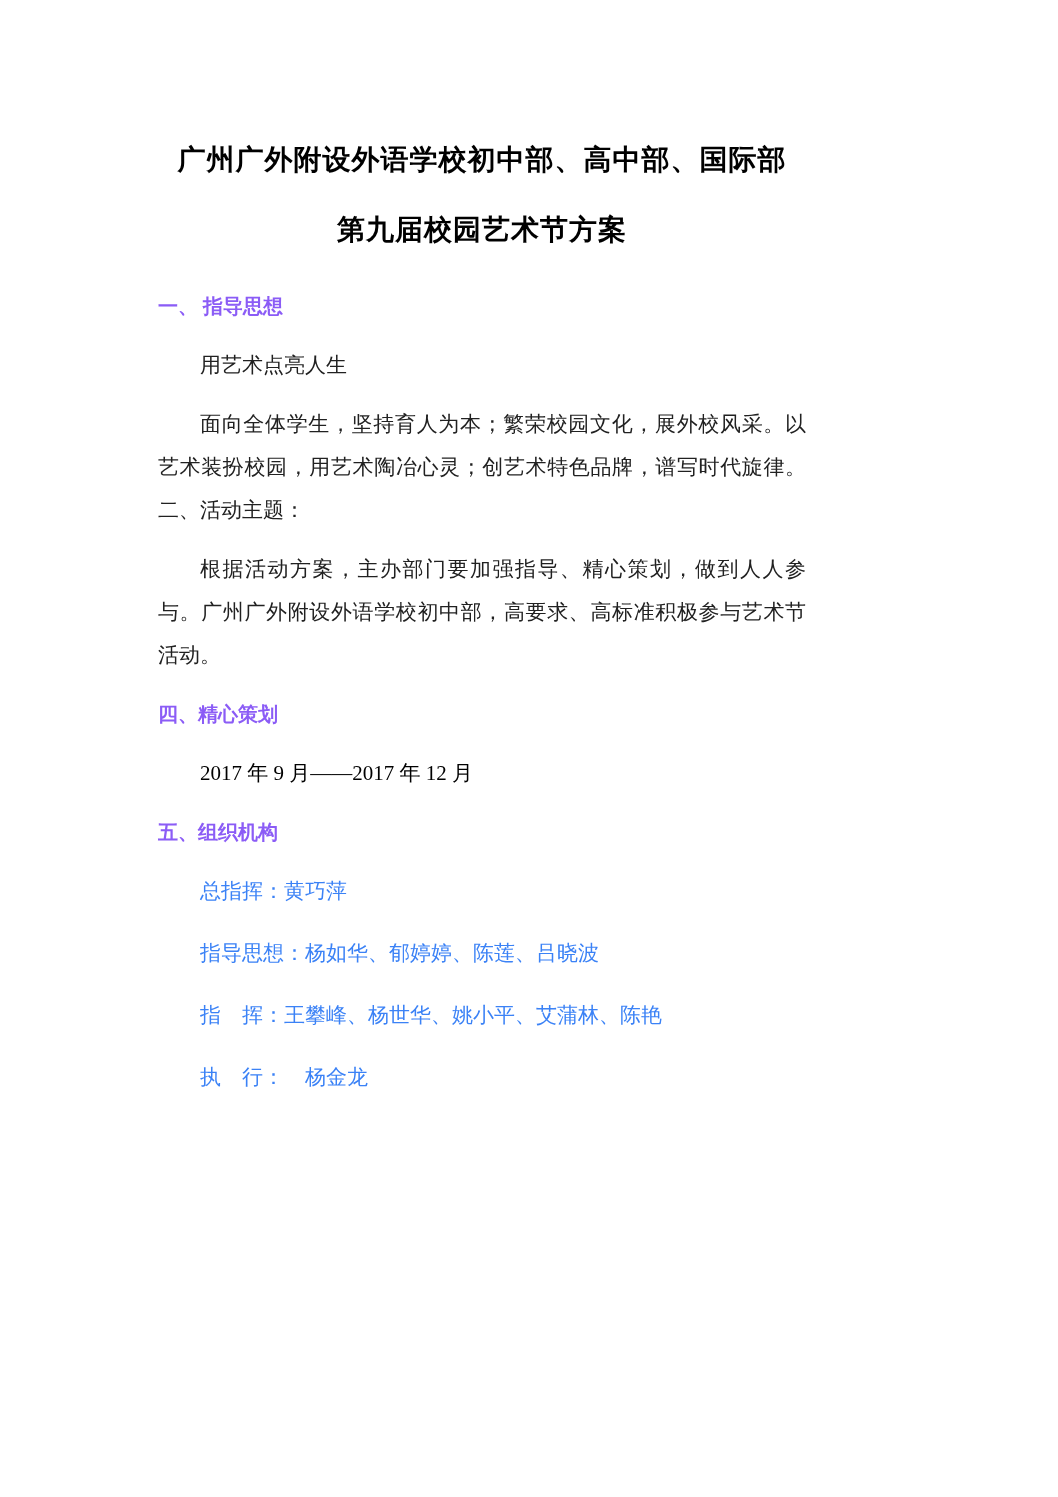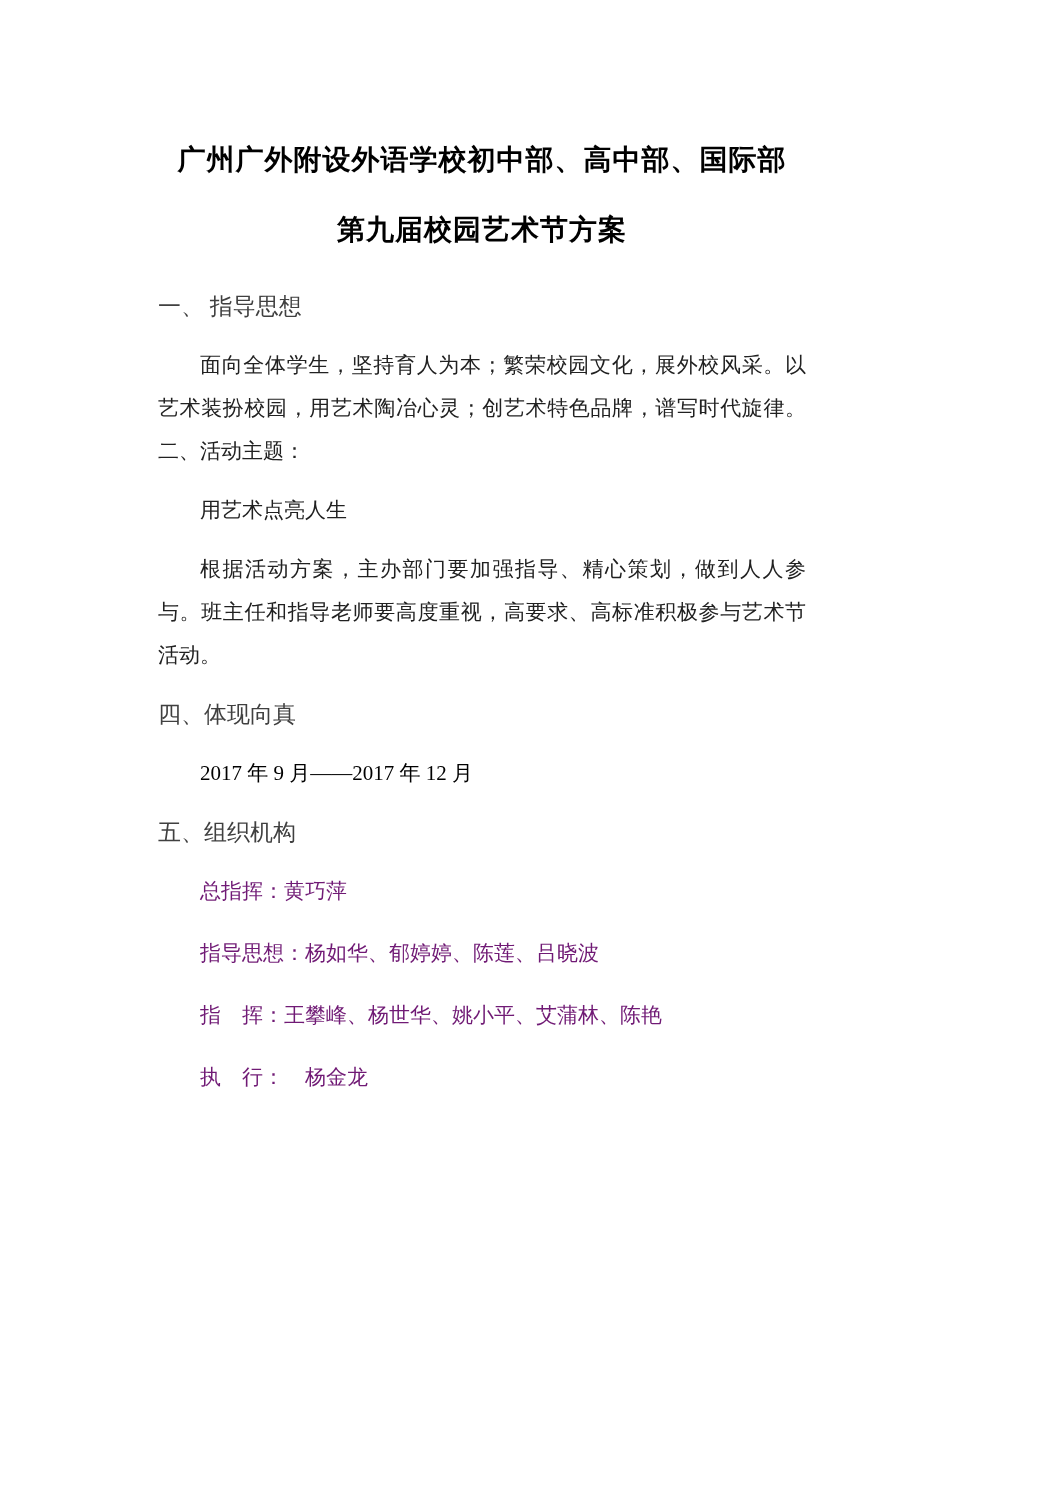--- a/index.html
+++ b/index.html
@@ -34,50 +34,50 @@
   p.body {
     font-size: 21px;
     line-height: 43px;
     margin: 0 0 16px 0;
     text-align: justify;
     color: #212121;
   }
   .indent1 { text-indent: 1em; }
   .indent2 { text-indent: 2em; }
   h2.heading {
-    font-size: 23px;
-    font-weight: normal;
+    font-size: 20px;
+    font-weight: bold;
     line-height: 43px;
     margin: 0 0 16px 0;
-    color: #404040;
+    color: #8b5cf6;
   }
   p.date-line {
     color: #000000;
   }
   p.org-line {
     margin-bottom: 19px;
-    color: #701a75;
+    color: #3b82f6;
   }
 </style>
 </head>
 <body>
 
 <div class="page">
 
   <h1 class="doc-title">广州广外附设外语学校初中部、高中部、国际部</h1>
   <h1 class="doc-title second">第九届校园艺术节方案</h1>
 
 
   <h2 class="heading">一、 指导思想</h2>
+  <p class="body indent2">用艺术点亮人生</p>
   <p class="body indent2">面向全体学生，坚持育人为本；繁荣校园文化，展外校风采。以艺术装扮校园，用艺术陶冶心灵；创艺术特色品牌，谱写时代旋律。二、活动主题：</p>
-  <p class="body indent2">用艺术点亮人生</p>
 
-  <p class="body indent2">根据活动方案，主办部门要加强指导、精心策划，做到人人参与。班主任和指导老师要高度重视，高要求、高标准积极参与艺术节活动。</p>
+  <p class="body indent2">根据活动方案，主办部门要加强指导、精心策划，做到人人参与。广州广外附设外语学校初中部，高要求、高标准积极参与艺术节活动。</p>
 
-  <h2 class="heading">四、体现向真</h2>
+  <h2 class="heading">四、精心策划</h2>
   <p class="body indent2 date-line">2017 年 9 月——2017 年 12 月</p>
 
   <h2 class="heading">五、组织机构</h2>
   <p class="body indent2 org-line">总指挥：黄巧萍</p>
   <p class="body indent2 org-line">指导思想：杨如华、郁婷婷、陈莲、吕晓波</p>
   <p class="body indent2 org-line">指　挥：王攀峰、杨世华、姚小平、艾蒲林、陈艳</p>
   <p class="body indent2 org-line">执　行：　杨金龙</p>
 
 </div>
 

